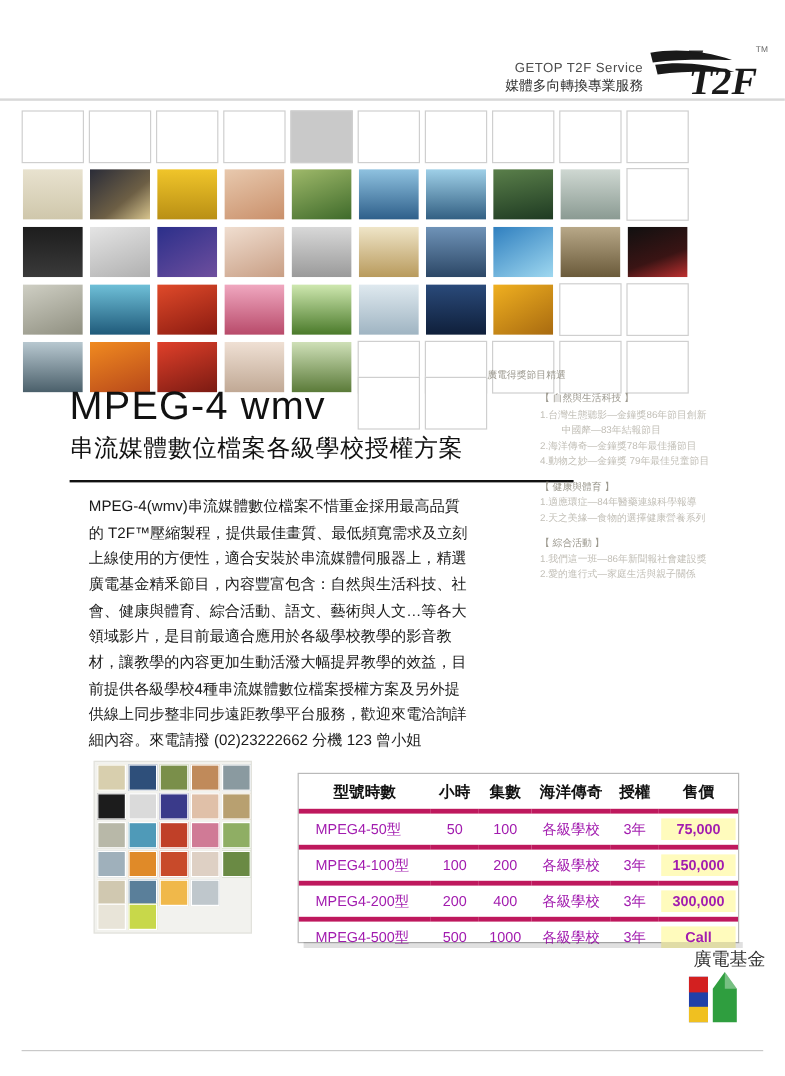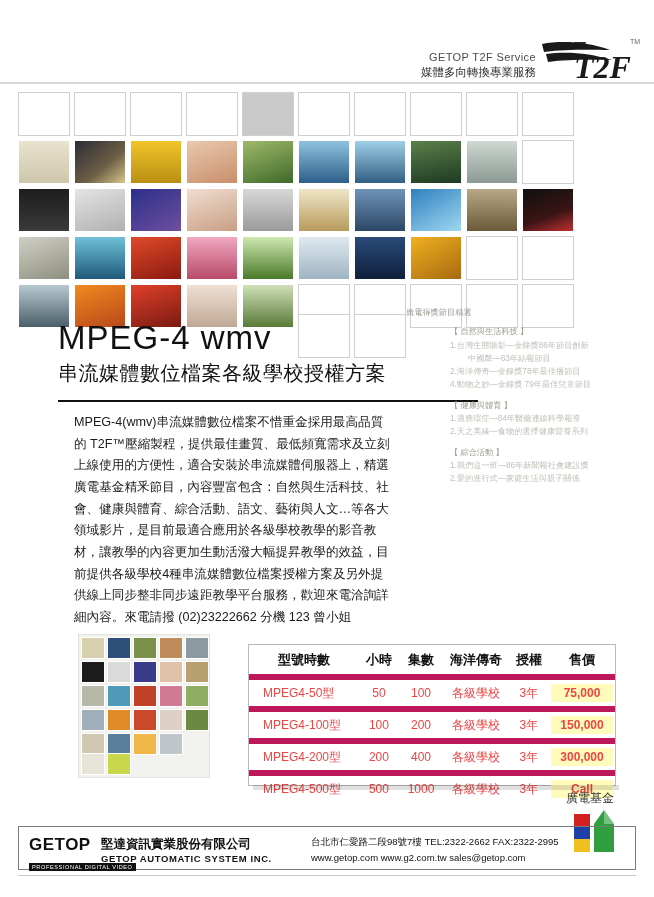--- a/index.html
+++ b/index.html
@@ -46,28 +46,28 @@
 
   
   .smallgrid{position:absolute;left:78px;top:634px;width:130px;height:142px;background:#f2f2ee;border:1px solid #e2e2dc;}
   .sg-cell{position:absolute;width:24px;height:22px;border:1px solid #ffffff;box-sizing:border-box;}
 
   
   .pricebox{position:absolute;left:248px;top:644px;width:366px;height:140px;background:#ffffff;border:1px solid #b9b9b9;}
   .pricebox .shadow{position:absolute;left:4px;top:140px;width:366px;height:5px;background:rgba(0,0,0,.12);}
   table.price{width:100%;border-collapse:collapse;font-size:12px;}
   table.price th{font-size:13px;font-weight:700;padding:6px 2px 5px;color:#111;text-align:center;}
-  table.price td{padding:4px 2px;text-align:center;color:#ef4444;border-top:6px solid #be185d;margin-top:28px;}
+  table.price td{padding:4px 2px;text-align:center;color:#a21caf;border-top:4px solid #be185d;margin-top:28px;}
   table.price td.model{text-align:left;padding-left:14px;}
   table.price td.price{font-weight:700;}
   .hl{background:#fffbbd;display:block;padding:2px 0;}
 
   
   .gf{position:absolute;right:24px;top:806px;width:56px;height:46px;}
-  .gf-label{position:absolute;right:40px;top:790px;font-size:12px;color:#333;}
+  .gf-label{position:absolute;right:16px;top:790px;font-size:15px;color:#333;}
 
   
   .footer{position:absolute;left:18px;top:826px;width:618px;height:44px;border:1px solid #7a7a7a;box-sizing:border-box;}
   .getop{position:absolute;left:10px;top:8px;}
   .getop .g1{font-size:17px;font-weight:700;color:#111;letter-spacing:.5px;}
   .getop .g2{font-size:5.6px;color:#ffffff;background:#111;padding:1px 3px;letter-spacing:.6px;display:inline-block;margin-top:2px;}
   .fcn{position:absolute;left:82px;top:9px;font-size:12.5px;font-weight:700;color:#111;}
   .fen{position:absolute;left:82px;top:26px;font-size:9.5px;font-weight:700;color:#111;letter-spacing:.6px;}
   .faddr{position:absolute;left:292px;top:9px;font-size:9.5px;color:#111;}
   .fweb{position:absolute;left:292px;top:25px;font-size:9.5px;color:#111;}
@@ -292,25 +292,15 @@
     <svg width="56" height="46" viewBox="0 0 56 46">
       <rect x="0" y="8" width="16" height="38" fill="#2040a8"></rect>
       <rect x="0" y="8" width="16" height="13" fill="#d32020"></rect>
       <rect x="0" y="33" width="16" height="13" fill="#f0c020"></rect>
       <path d="M20 46 L20 18 L30 4 L40 18 L40 46 Z" fill="#2f9e3f"></path>
       <path d="M30 4 L40 18 L30 18 Z" fill="#ffffff" opacity=".35"></path>
       <rect x="44" y="8" width="12" height="38" fill="#ffffff"></rect>
     </svg>
   </div>
 
-  <div class="footer">
-    <div class="getop">
-      <div class="g1">GETOP</div>
-      <div class="g2">PROFESSIONAL DIGITAL VIDEO</div>
-    </div>
-    <div class="fcn">堅達資訊實業股份有限公司</div>
-    <div class="fen">GETOP AUTOMATIC SYSTEM INC.</div>
-    <div class="faddr">台北市仁愛路二段98號7樓 TEL:2322-2662 FAX:2322-2995</div>
-    <div class="fweb">www.getop.com    www.g2.com.tw    sales@getop.com</div>
-  </div>
   <div class="footer-rule"></div>
 
 </div>
 
 </body></html>

